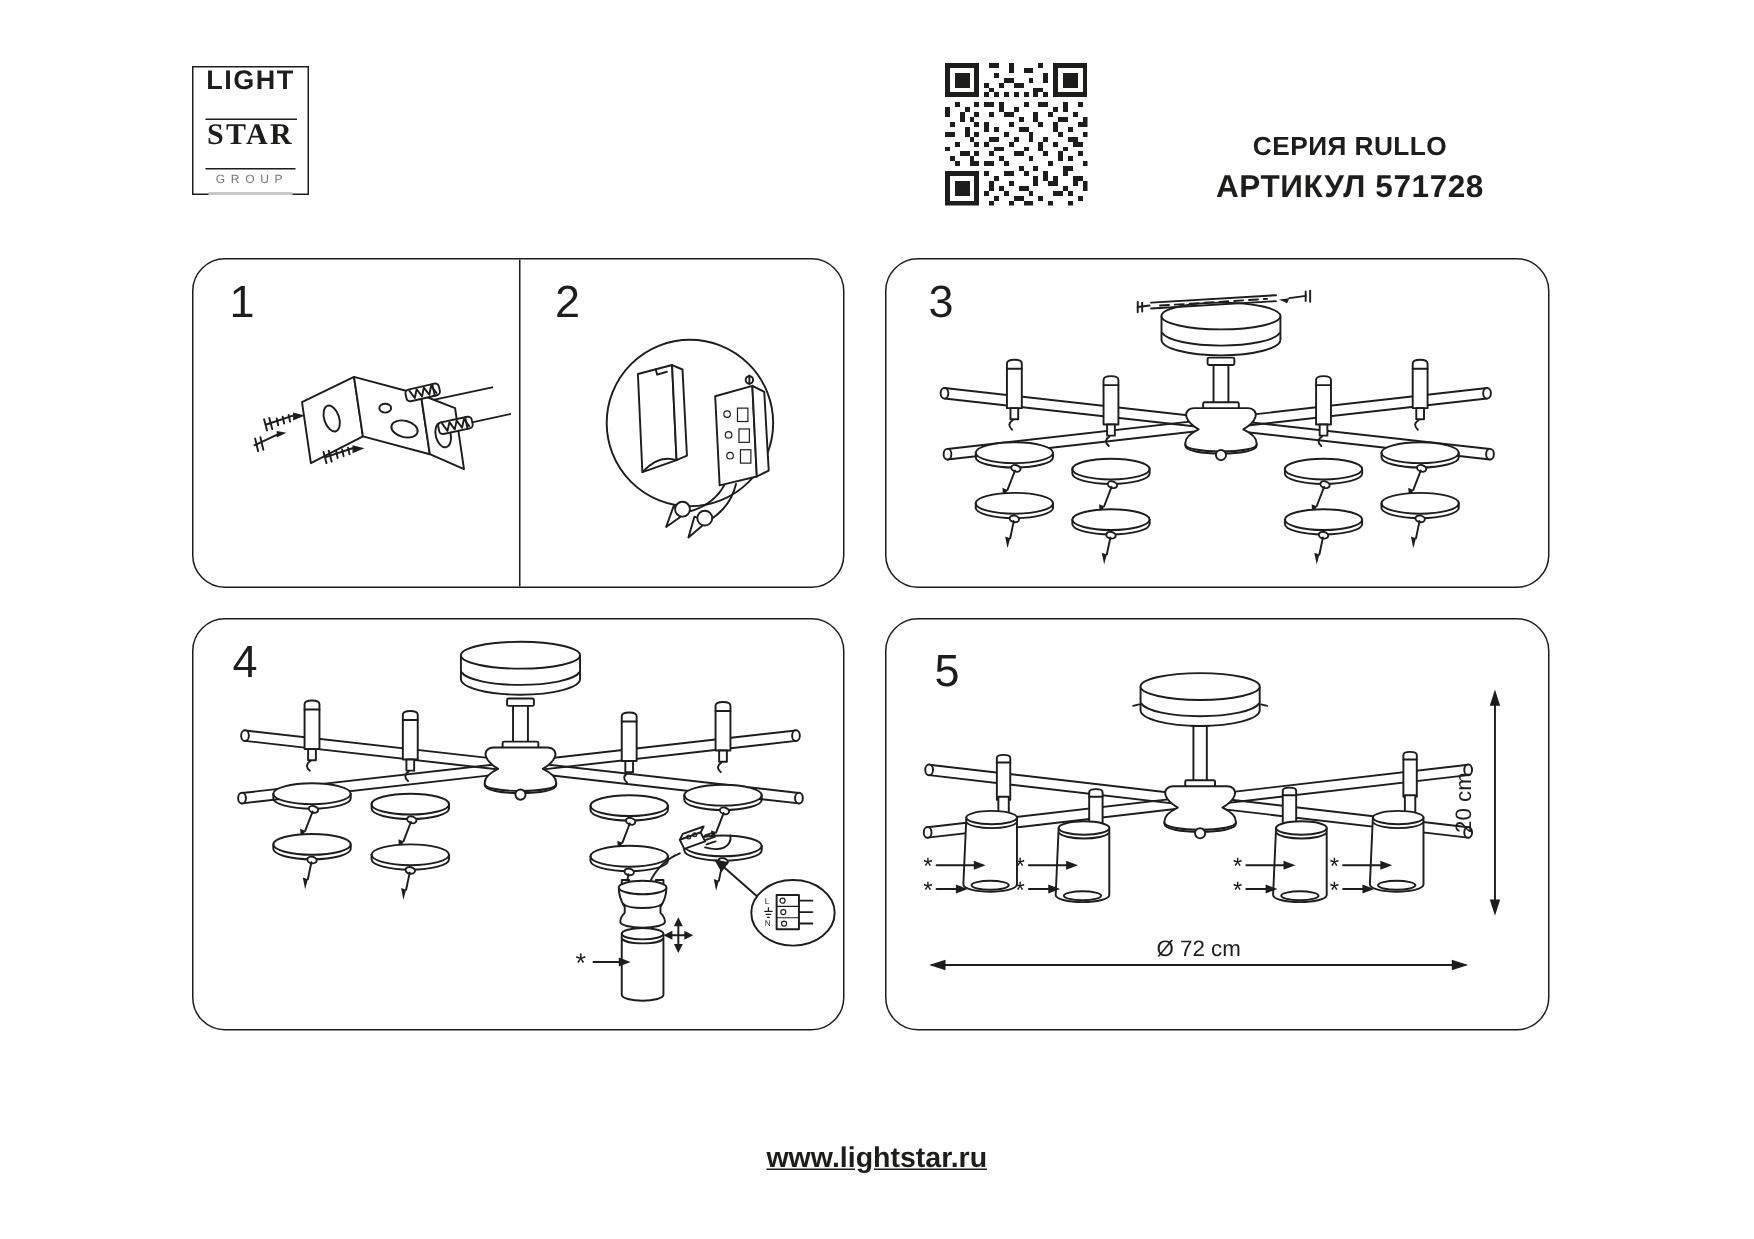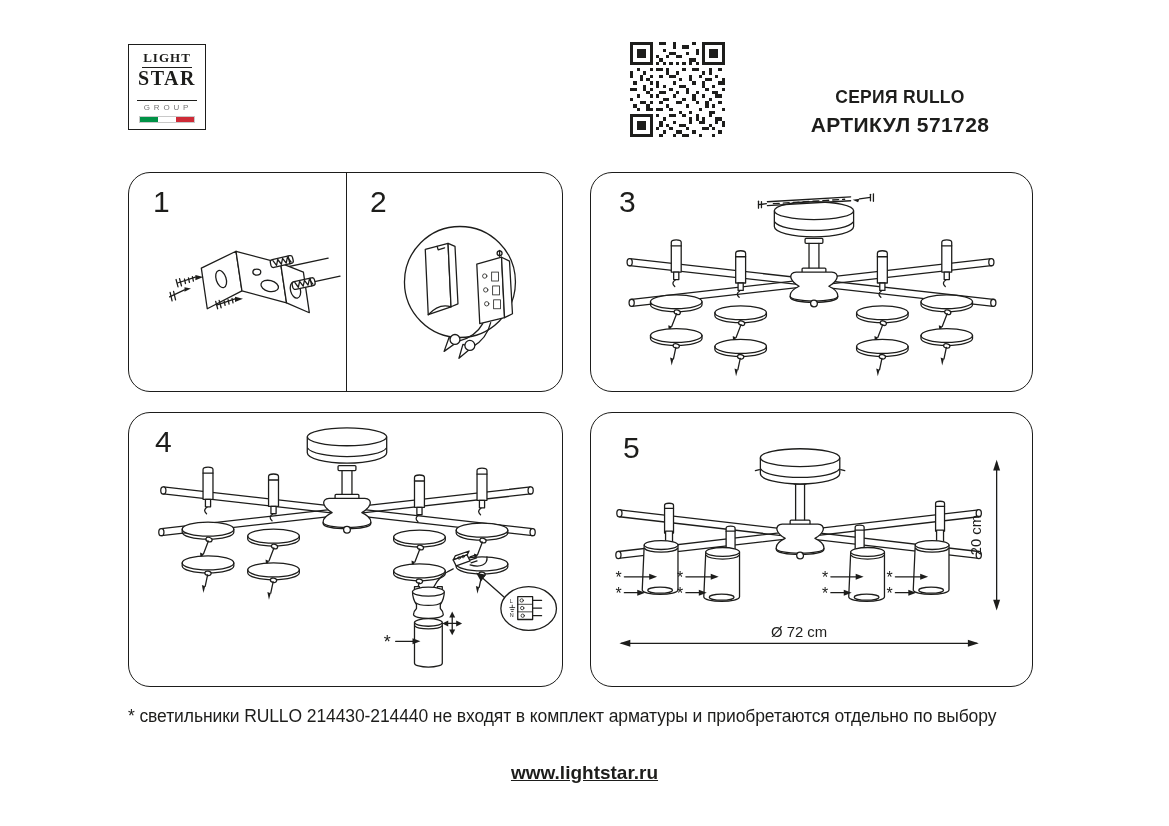--- a/index.html
+++ b/index.html
@@ -4,22 +4,22 @@
 <style>
   html,body{margin:0;padding:0;background:#ffffff;}
   .page{position:relative;width:1169px;height:826px;background:#fff;
         font-family:"Liberation Sans",sans-serif;color:#1d1d1b;overflow:hidden;}
   .abs{position:absolute;}
 
   
   .logo{left:128px;top:44px;width:78px;height:86px;border:1.5px solid #1d1d1b;
         box-sizing:border-box;display:flex;flex-direction:column;align-items:center;
         justify-content:center;background:#fff;}
-  .logo-light{font-family:Liberation Serif, serif;font-weight:700;font-size:13px;
-        letter-spacing:1px;line-height:1.02;border-bottom:1.5px solid #1d1d1b;padding:0 1px 2px;}
+  .logo-light{font-family:Liberation Sans, sans-serif;font-weight:700;font-size:18px;
+        letter-spacing:1px;line-height:1.02;border-bottom:1.5px solid #1d1d1b;padding:0 1px 17px;}
   .logo-star{font-family:"Liberation Serif",serif;font-weight:700;font-size:20px;
         letter-spacing:1.5px;line-height:1.05;border-bottom:1.5px solid #1d1d1b;padding:0 1px 11px;}
   .logo-group{font-size:8px;letter-spacing:3.8px;color:#757575;margin-top:2px;text-indent:2px;}
   .flag{display:flex;width:56px;height:7px;margin-top:4px;border:1px solid #c9c9c9;box-sizing:border-box;}
   .flag span{flex:1;}
   .fg{background:#009246;} .fw2{background:#ffffff;} .fr{background:#ce2b37;}
 
   .title{left:232px;top:58px;font-size:22.5px;font-weight:700;line-height:25px;
          letter-spacing:-0.2px;white-space:nowrap;}
   .series-block{left:770px;top:63px;width:260px;text-align:center;}
@@ -460,16 +460,15 @@
       </g>
       <g>
         <line class="s" x1="408" y1="50" x2="408" y2="196"></line>
         <path class="b" d="M408,47 l-3.5,11 h7 z"></path>
         <path class="b" d="M408,199 l-3.5,-11 h7 z"></path>
         <text class="t" transform="translate(392,123) rotate(-90)" text-anchor="middle" font-size="15">20 cm</text>
       </g>
     </svg>
   </section>
 
-  <div class="abs footnote">* светильники RULLO 214430-214440 не входят в комплект арматуры и приобретаются отдельно по выбору</div>
   <div class="abs site">www.lightstar.ru</div>
 
 </div>
 
 </body></html>

